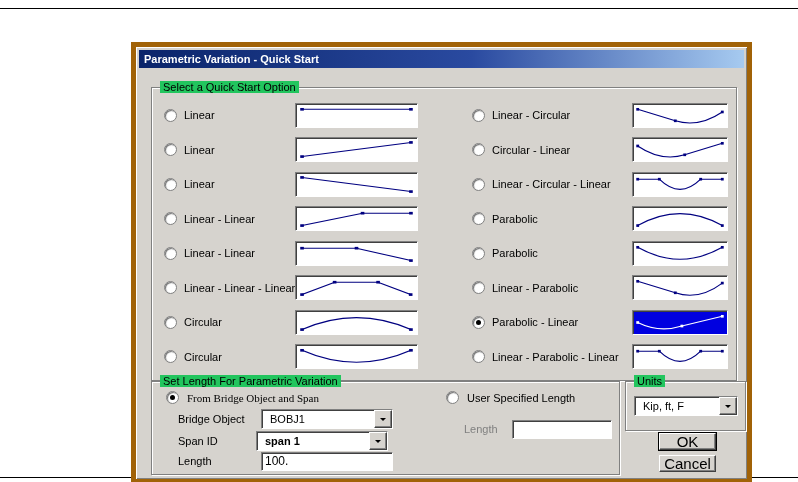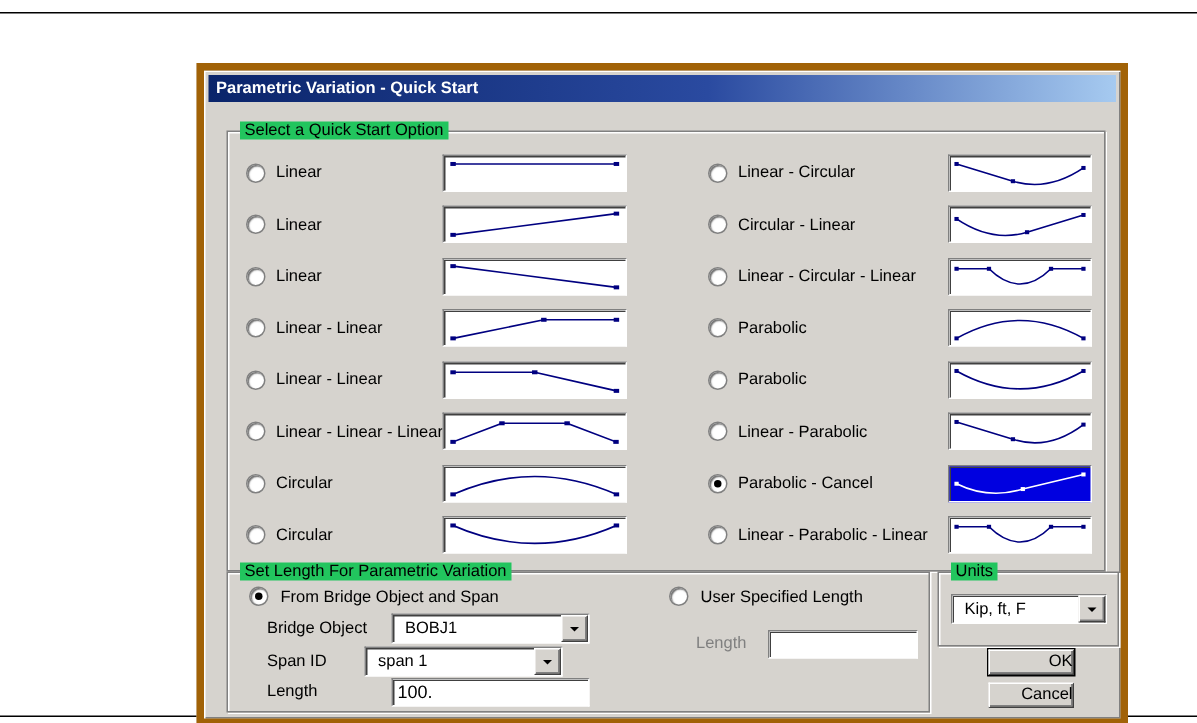--- a/index.html
+++ b/index.html
@@ -85,21 +85,21 @@
     border:1px solid;border-color:#808080 #ffffff #ffffff #808080;
     box-shadow: inset 1px 1px 0 #404040;
     font-family:"Liberation Sans", sans-serif;font-size:12px;padding:0 3px;
     line-height:16px;
   }
 
   .btn{
     position:absolute;width:57px;height:17px;background:#d6d3ce;
     border:1px solid;border-color:#ffffff #404040 #404040 #ffffff;
     box-shadow: inset -1px -1px 0 #808080;
-    font-family:"Liberation Sans", sans-serif;font-size:11px;text-align:right;
+    font-family:"Liberation Sans", sans-serif;font-size:15px;text-align:center;
     line-height:15px;cursor:default;padding:0;
   }
   .btn.default{box-shadow: inset -1px -1px 0 #808080, 0 0 0 1px #000;}
 </style>
 </head>
 <body>
 
 <div class="page-rule top"></div>
 <div class="page-rule bottom"></div>
 
@@ -274,21 +274,21 @@
               <rect x="3.5" y="4.5" width="3" height="3" fill="#000080"></rect>
               <rect x="43.5" y="17.5" width="3" height="3" fill="#000080"></rect>
               <rect x="93.5" y="6.5" width="3" height="3" fill="#000080"></rect>
             </svg>
           </span>
         </div>
         <div class="opt-row">
           <span class="radio checked">
             <span class="dot"></span>
           </span>
-          <span class="opt-label">Parabolic - Cancel</span>
+          <span class="opt-label">Parabolic - Linear</span>
           <span class="preview right inverted">
             <svg viewBox="0 0 100 26" preserveAspectRatio="none">
               <path d="M5,13 Q28,25 52,17 L95,6" fill="none" stroke="#ffffff" stroke-width="1.2"></path>
               <rect x="3.5" y="11.5" width="3" height="3" fill="#ffffff"></rect>
               <rect x="50.5" y="15.5" width="3" height="3" fill="#ffffff"></rect>
               <rect x="93.5" y="4.5" width="3" height="3" fill="#ffffff"></rect>
             </svg>
           </span>
         </div>
         <div class="opt-row">
@@ -303,37 +303,37 @@
               <rect x="93.5" y="5.5" width="3" height="3" fill="#000080"></rect>
             </svg>
           </span>
         </div>
       </div>
   </div>
 
   <div class="group len">
     <span class="glabel">Set Length For Parametric Variation</span>
 
-    <div class="radio-row" style="left:14px;top:9px;">
+    <div class="radio-row" style="left:14px;top:9px;font-family:Liberation Serif, serif;">
       <span class="radio checked">
           <span class="dot"></span>
         </span>
       <span class="rlabel">From Bridge Object and Span</span>
     </div>
 
     <span class="field-label" style="left:26px;top:31px;">Bridge Object</span>
     <div class="combo" style="left:109px;top:27px;width:130px;">
       <span class="combo-value">BOBJ1</span>
       <span class="combo-btn">
           <span class="arr"></span>
         </span>
     </div>
 
     <span class="field-label" style="left:26px;top:53px;">Span ID</span>
-    <div class="combo" style="left:91px;top:49px;width:130px;">
+    <div class="combo" style="left:104px;top:49px;width:130px;font-weight:bold;">
       <span class="combo-value">span 1</span>
       <span class="combo-btn">
           <span class="arr"></span>
         </span>
     </div>
 
     <span class="field-label" style="left:26px;top:73px;">Length</span>
     <div class="textfield" style="left:109px;top:70px;width:124px;">100.</div>
 
     <div class="radio-row" style="left:294px;top:9px;">

